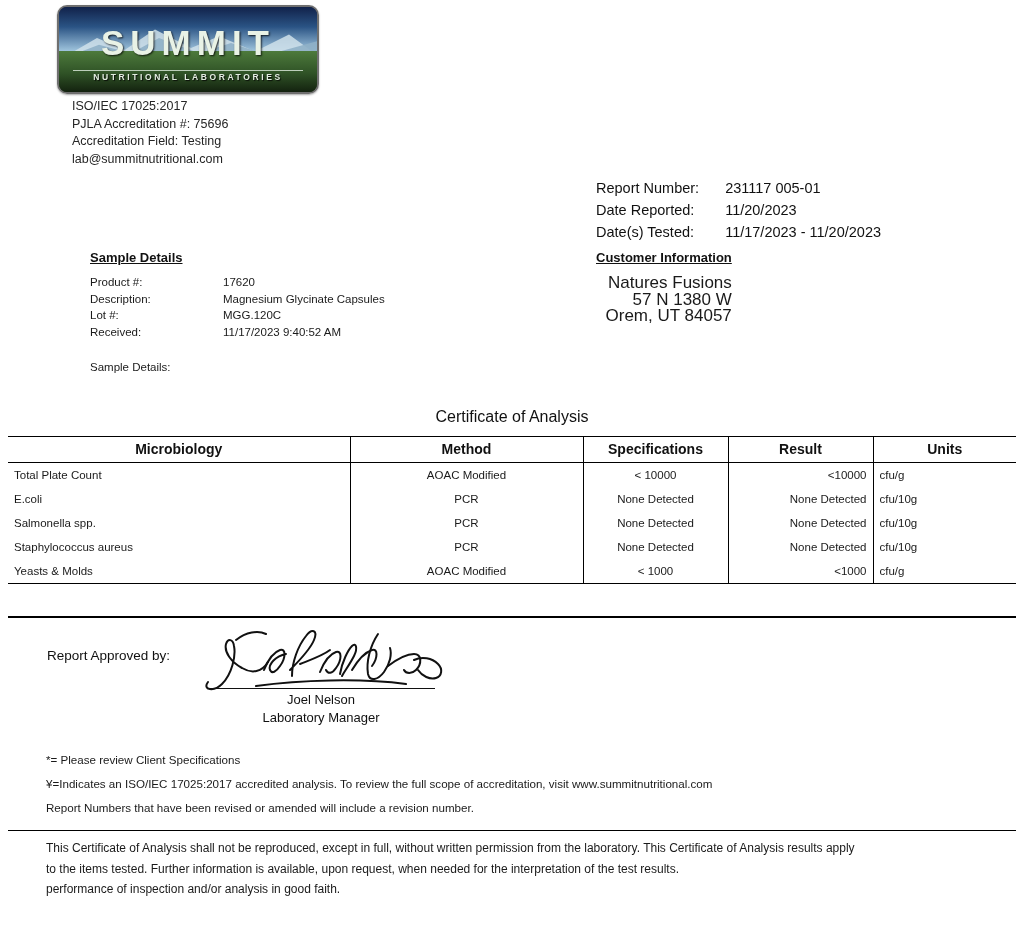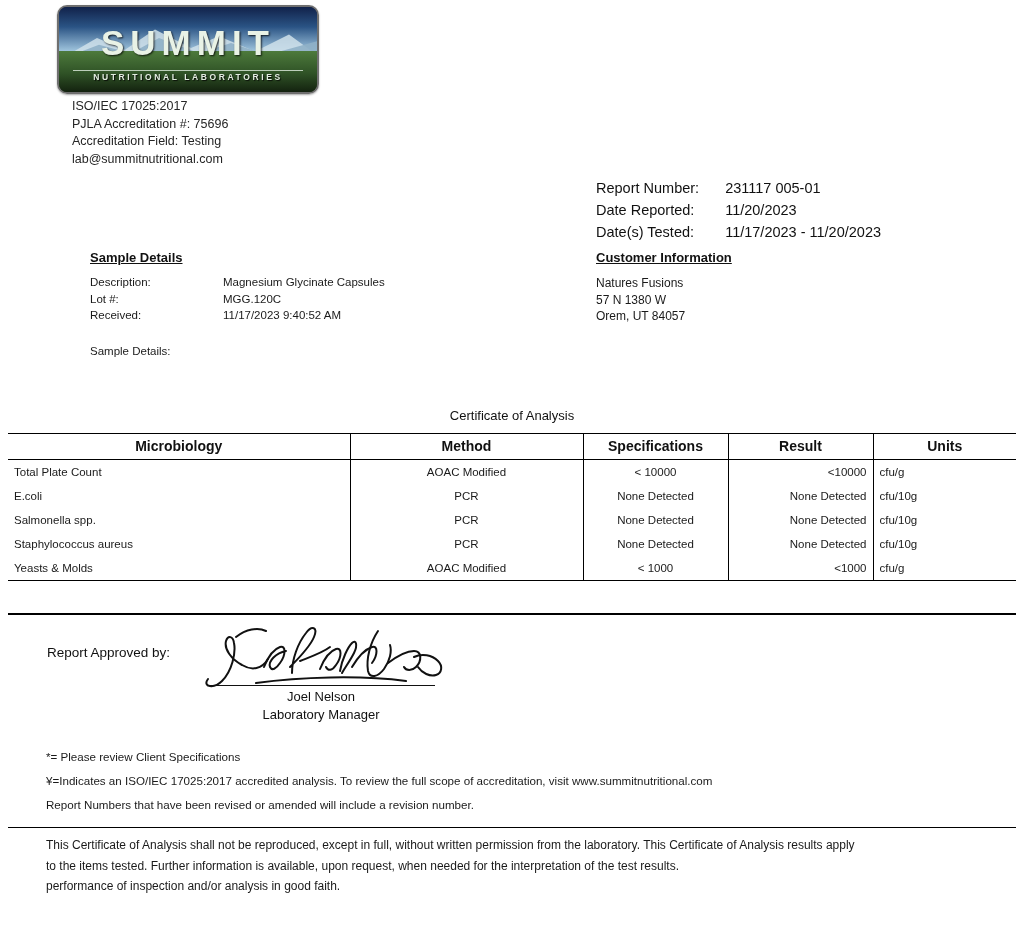--- a/index.html
+++ b/index.html
@@ -124,29 +124,30 @@
     font-size: 11.5px;
     color: #1a1a1a;
   }
   .cust-block {
     position: absolute;
     left: 596px;
     top: 0px;
   }
   .cust-lines {
     margin-top: 10px;
-    font-size: 12px;
+    font-size: 17px;
     line-height: 16.5px;
     color: #1a1a1a;
+    text-align: right;
   }
 
   
   .coa-title {
     text-align: center;
-    font-size: 13px;
+    font-size: 16px;
     color: #111;
     margin-top: 8px;
     margin-bottom: 10px;
   }
 
   
   .coa-wrap {
     padding: 0 8px;
   }
   table.coa {
@@ -281,20 +282,24 @@
       </table>
   </div>
 </div>
 
 <div class="details">
 
   <div class="sample-block">
     <div class="block-title">Sample Details</div>
     <table>
       <tbody>
+          <tr>
+        <td class="k">Product #:</td>
+        <td>17620</td>
+      </tr>
       <tr>
         <td class="k">Description:</td>
         <td>Magnesium Glycinate Capsules</td>
       </tr>
       <tr>
         <td class="k">Lot #:</td>
         <td>MGG.120C</td>
       </tr>
       <tr>
         <td class="k">Received:</td>

